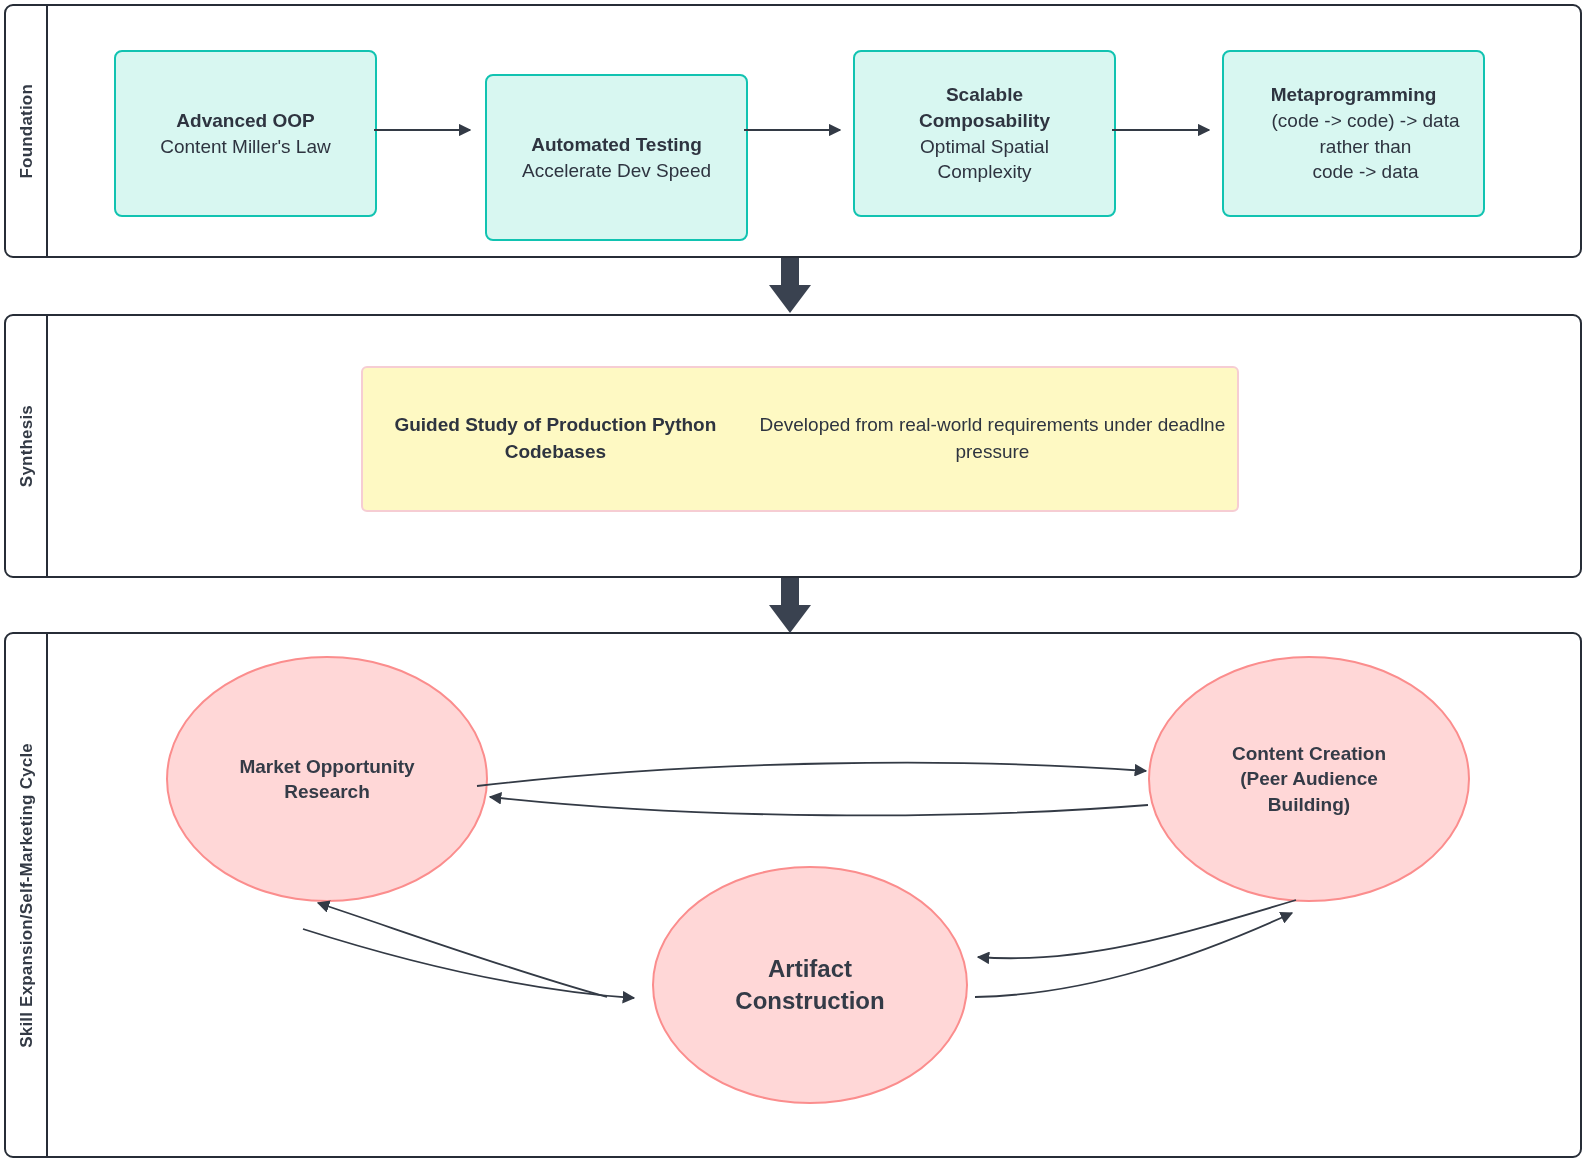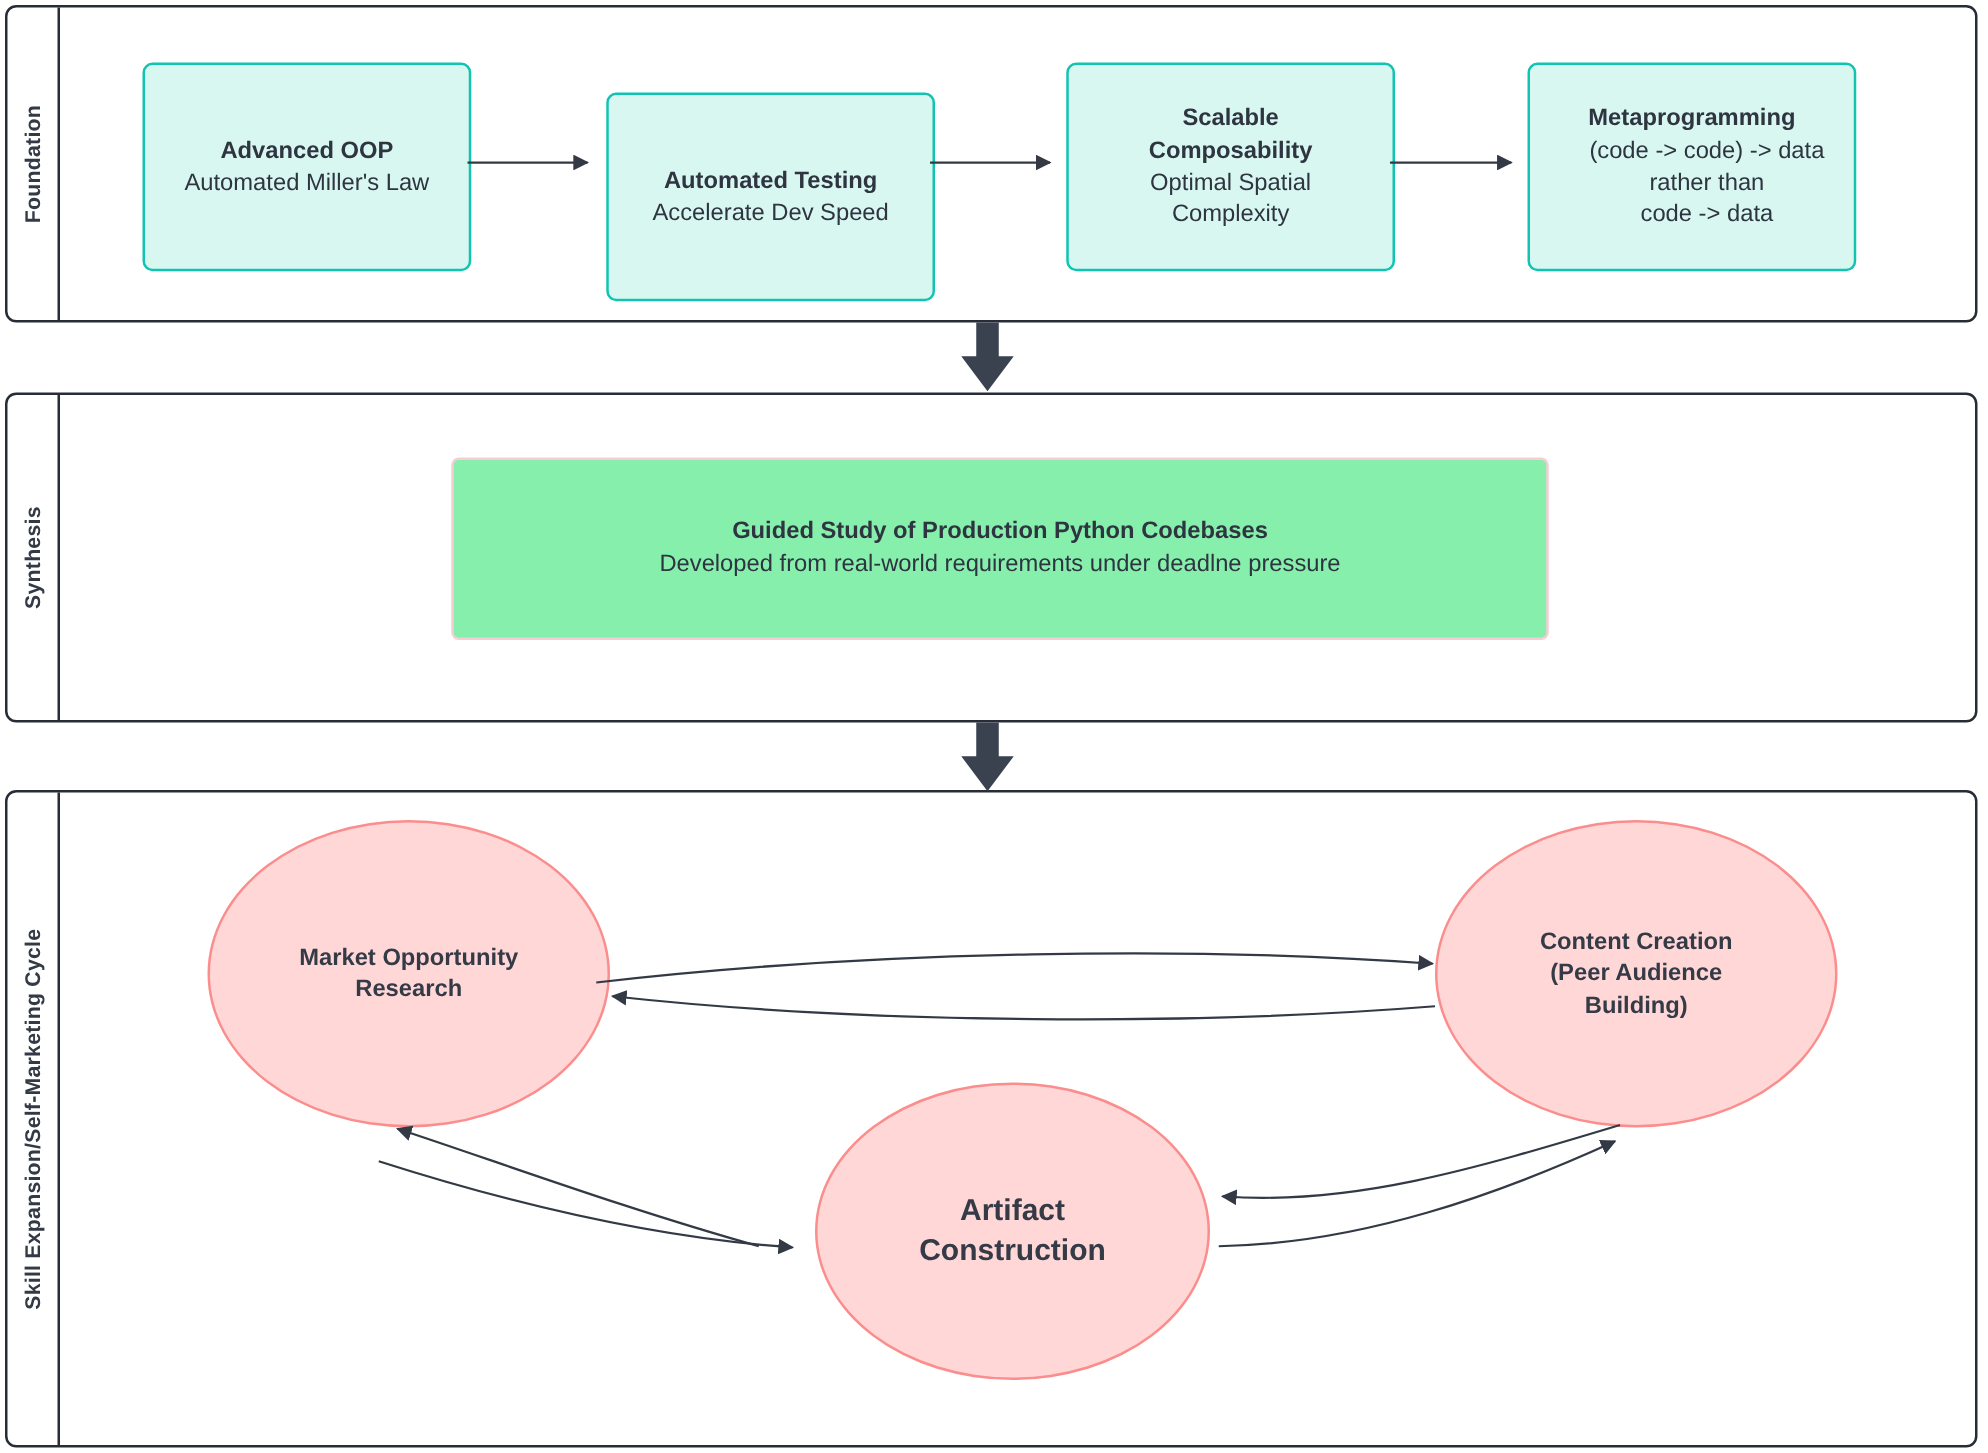--- a/index.html
+++ b/index.html
@@ -83,25 +83,25 @@
     font-size: 19px;
     font-weight: normal;
     color: #2e3440;
     line-height: 1.35;
   }
 
   
   .synth-box {
     position: absolute;
     box-sizing: border-box;
-    background: #86efac;
+    background: #fef9c3;
     border: 2px solid #f6cdd3;
     border-radius: 6px;
     display: flex;
-    flex-direction: column;
+    flex-direction: row;
     align-items: center;
     justify-content: center;
     text-align: center;
   }
   .synth-title {
     font-size: 19px;
     font-weight: bold;
     color: #2e3440;
     line-height: 1.4;
   }
@@ -148,21 +148,21 @@
 <div id="canvas">
 
   <div class="lane" style="left:4px; top:4px; width:1578px; height:254px;">
     <div class="lane-label-cell">
       <span class="lane-label-text">Foundation</span>
     </div>
     <div class="lane-body">
 
       <div class="node-box" style="left:66px; top:44px; width:263px; height:167px;">
         <span class="node-title">Advanced OOP</span>
-        <span class="node-sub">Automated Miller's Law</span>
+        <span class="node-sub">Content Miller's Law</span>
       </div>
 
       <div class="node-box" style="left:437px; top:44px; width:263px; height:167px;margin-top:24px;">
         <span class="node-title">Automated Testing</span>
         <span class="node-sub">Accelerate Dev Speed</span>
       </div>
 
       <div class="node-box" style="left:805px; top:44px; width:263px; height:167px;">
         <span class="node-title" style="white-space:pre-line;">Scalable
 Composability</span>

